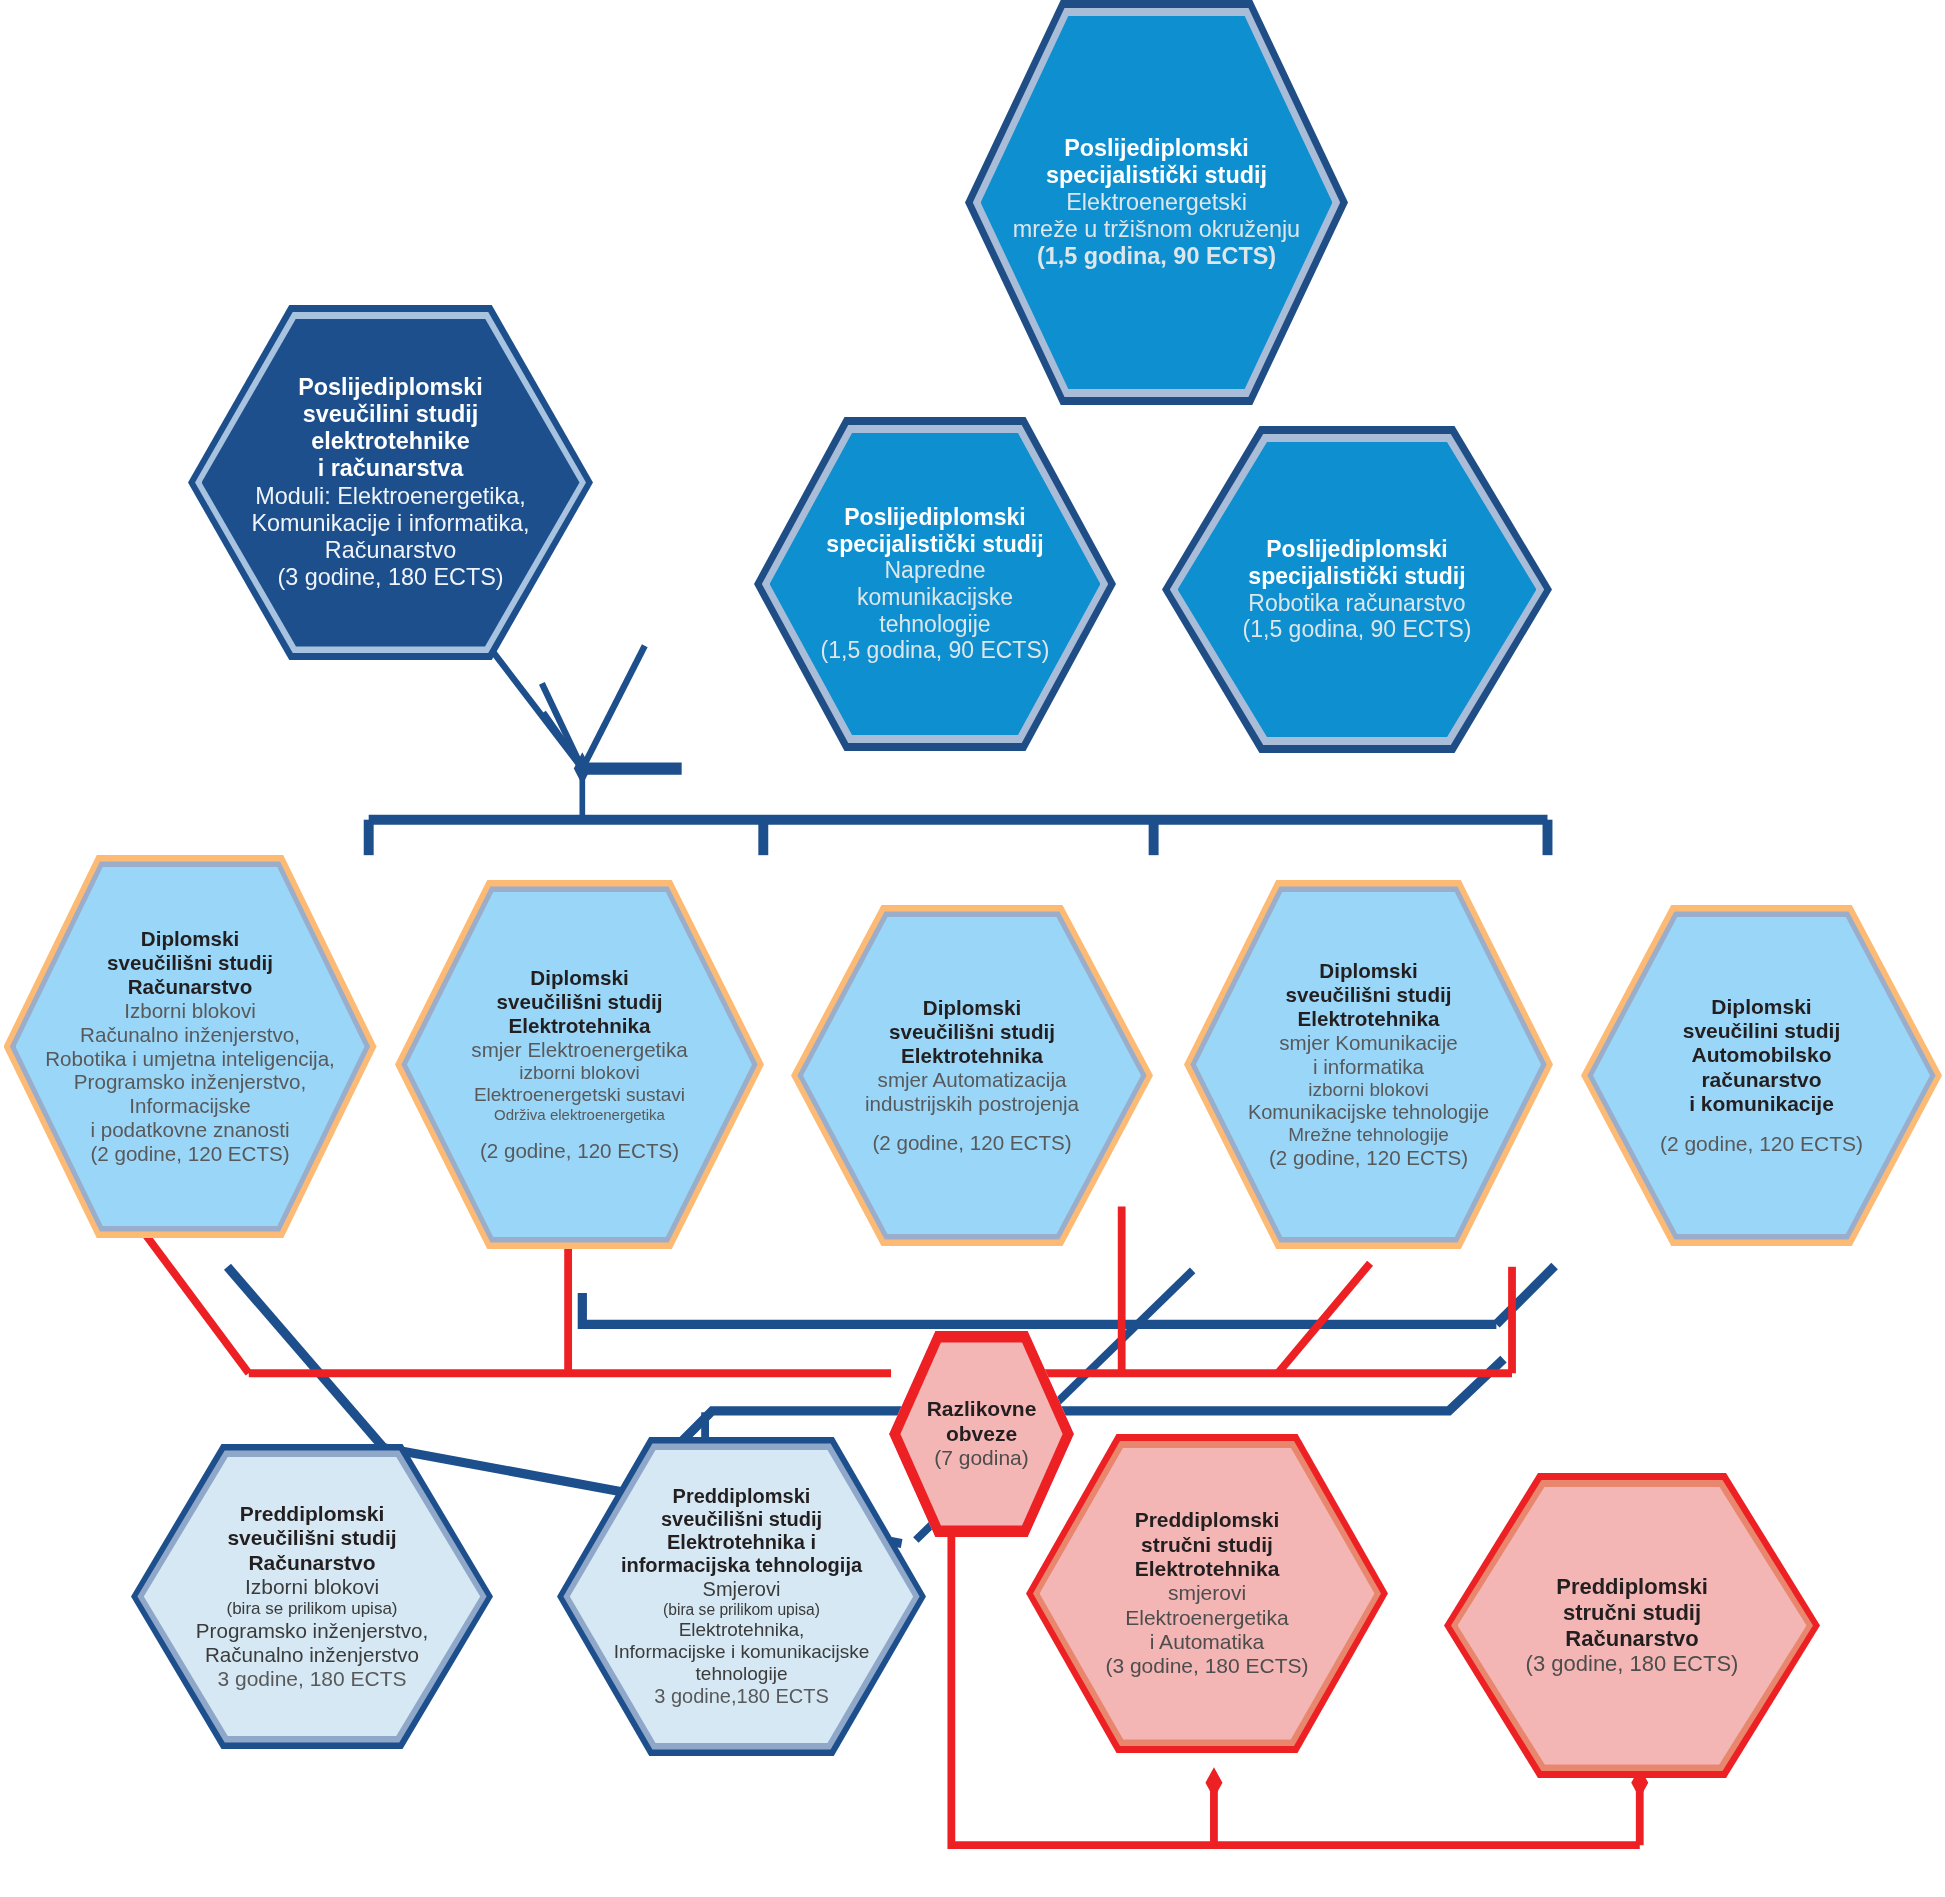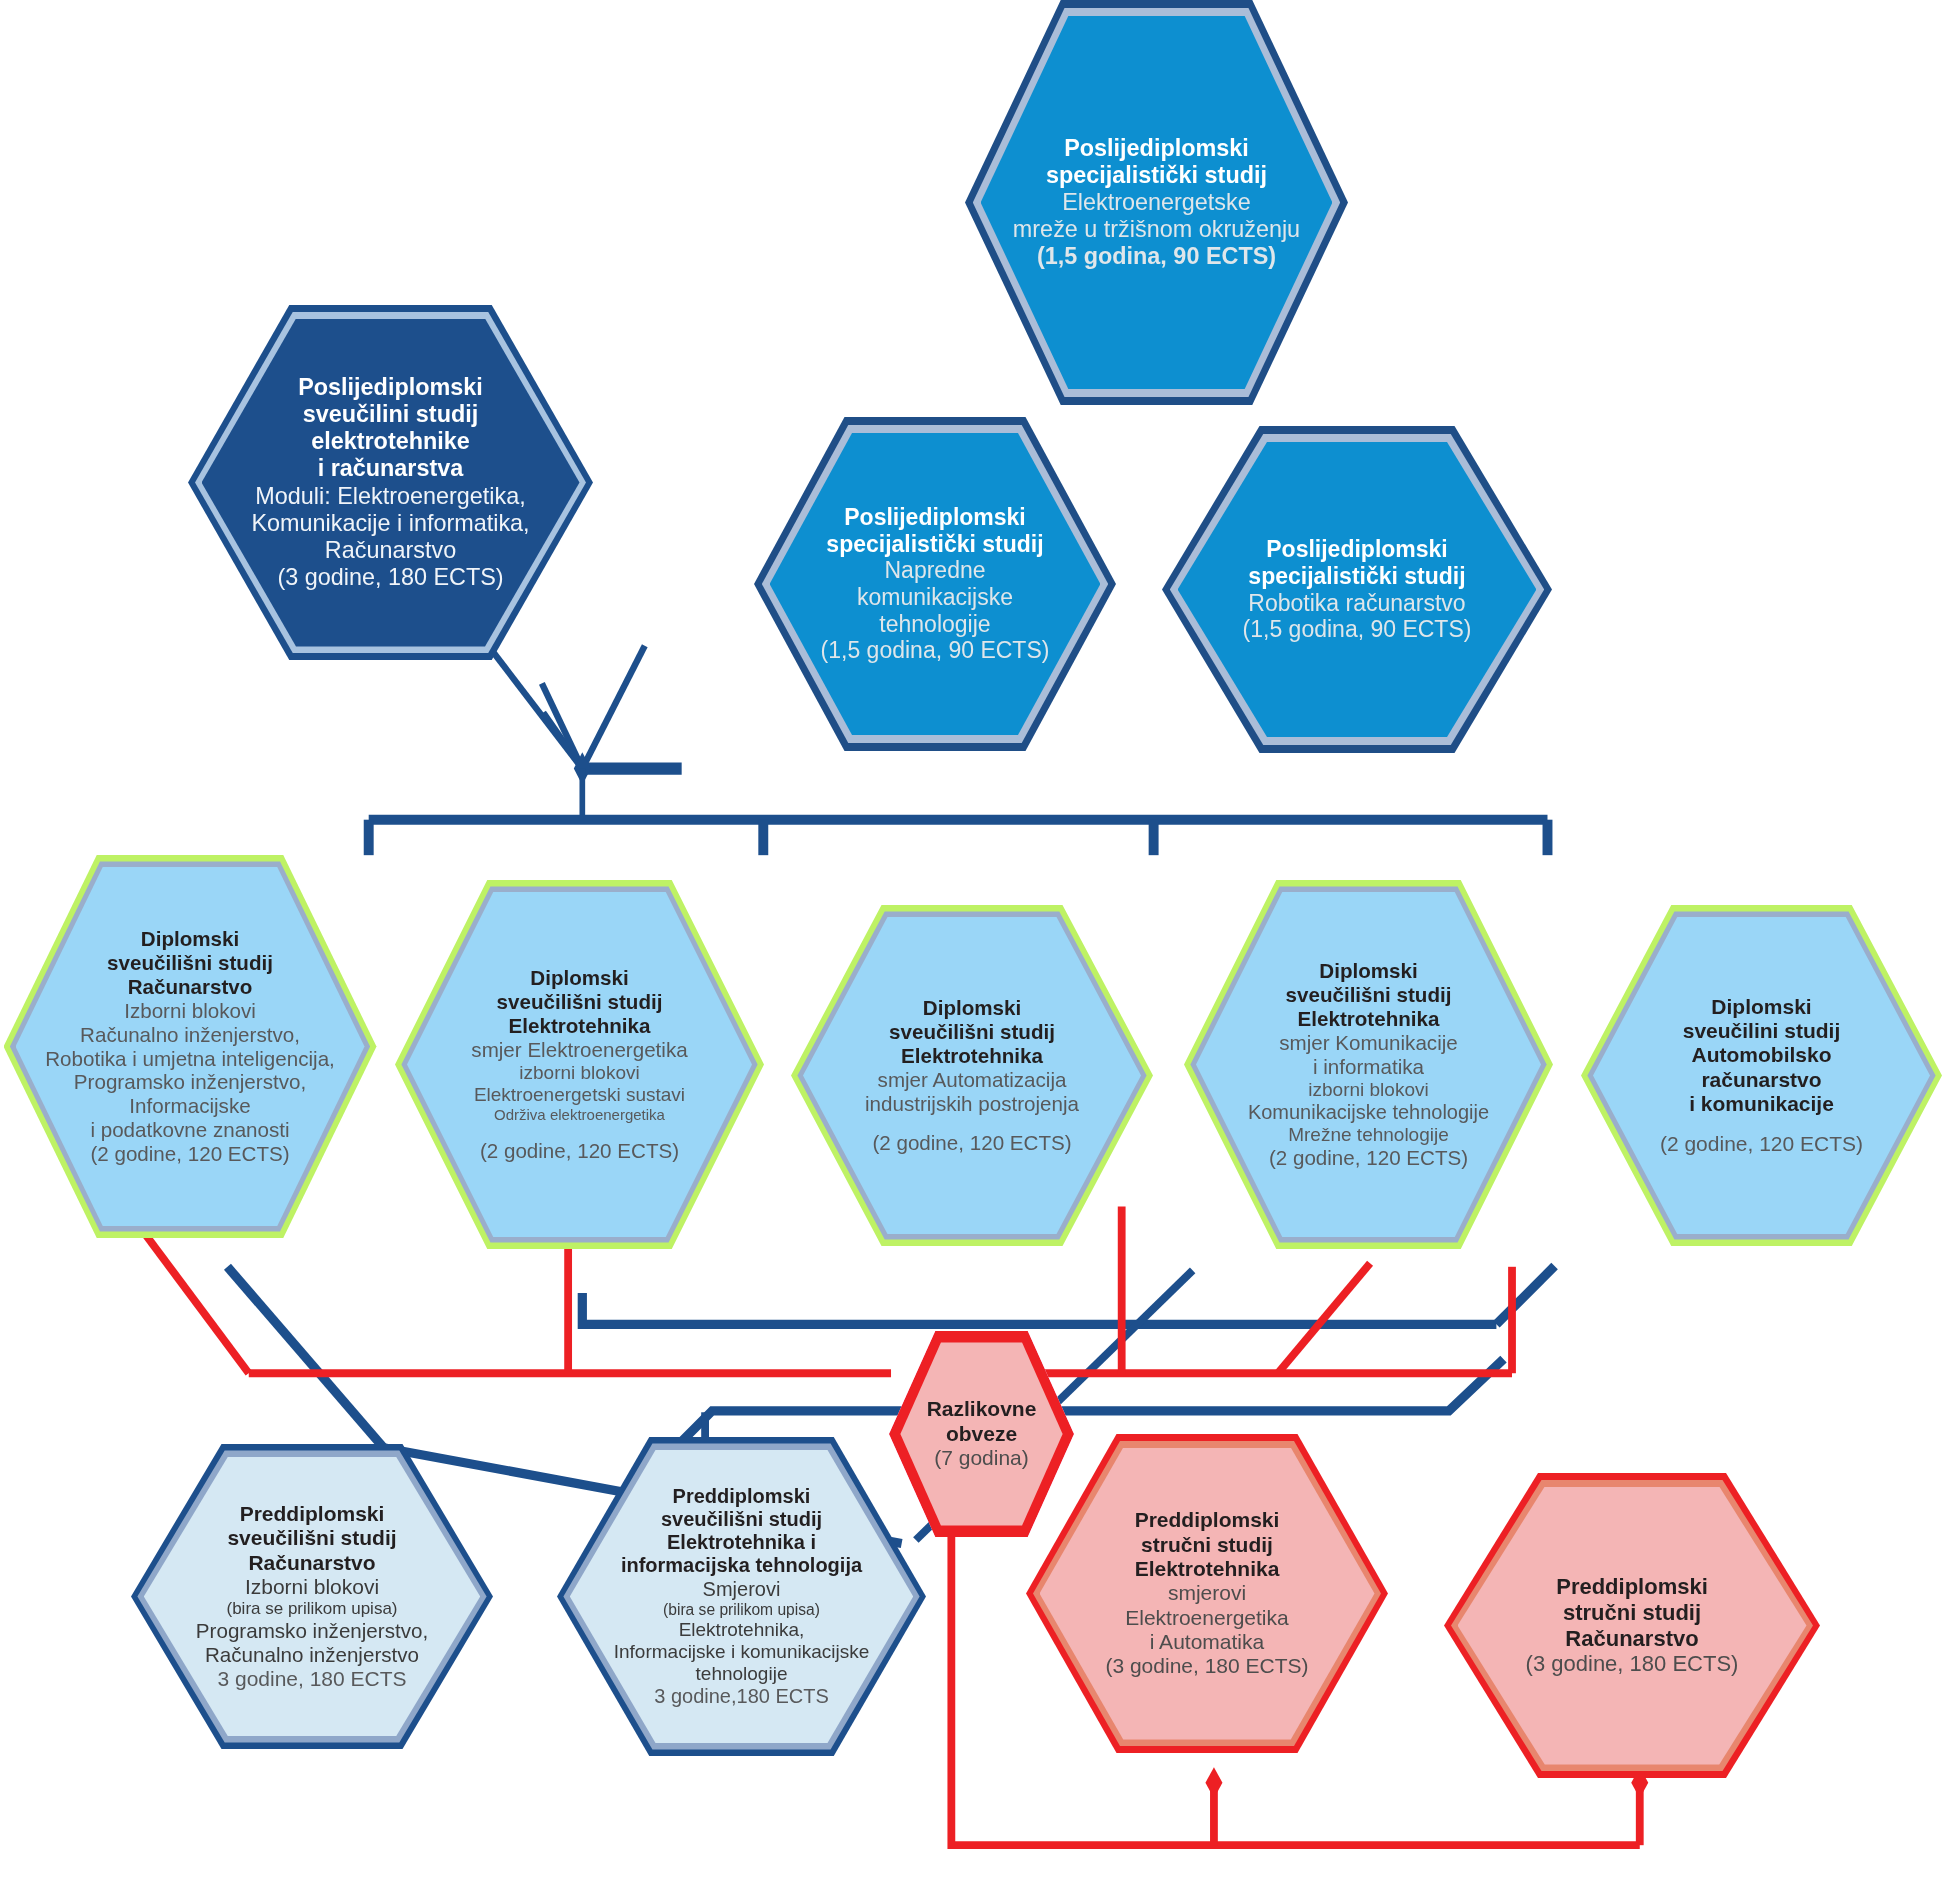--- a/index.html
+++ b/index.html
@@ -54,21 +54,21 @@
   .p-navy .sub { color: #f0f4f9; }
 
   
   .p-blue { background: #1f4e87; }
   .p-blue .mid { background: #aabdd8; }
   .p-blue .inner { background: #0d8fd0; }
   .p-blue .txt { color: #ffffff; }
   .p-blue .sub { color: #dfe6ea; }
 
   
-  .p-lblue { background: #bef264; }
+  .p-lblue { background: #fdba74; }
   .p-lblue .mid { background: #9aaecb; }
   .p-lblue .inner { background: #9ad6f7; }
   .p-lblue .ttl { color: #231f20; }
   .p-lblue .sub { color: #58595b; }
 
   
   .p-pale { background: #1d4f8c; }
   .p-pale .mid { background: #8fa7c9; }
   .p-pale .inner { background: #d5e8f3; }
   .p-pale .ttl { color: #231f20; }
@@ -161,21 +161,21 @@
       <span class="sub">(3 godine, 180 ECTS)</span>
     </div>
   </div>
 
   <div class="hex p-blue" style="left:965px; top:0px; width:383px; height:405px;">
     <div class="mid" style="inset:7.8px;"></div>
     <div class="inner" style="inset:15.6px;"></div>
     <div class="txt" style="font-size:23.4px;">
       <span class="ttl">Poslijediplomski</span>
       <span class="ttl">specijalistički studij</span>
-      <span class="sub">Elektroenergetske</span>
+      <span class="sub">Elektroenergetski</span>
       <span class="sub">mreže u tržišnom okruženju</span>
       <span class="ttl" style="color:#dfe6ea;">(1,5 godina, 90 ECTS)</span>
     </div>
   </div>
 
   <div class="hex p-blue" style="left:754px; top:417px; width:362px; height:334px;">
     <div class="mid" style="inset:7.8px;"></div>
     <div class="inner" style="inset:15.6px;"></div>
     <div class="txt" style="font-size:23px;">
       <span class="ttl">Poslijediplomski</span>

